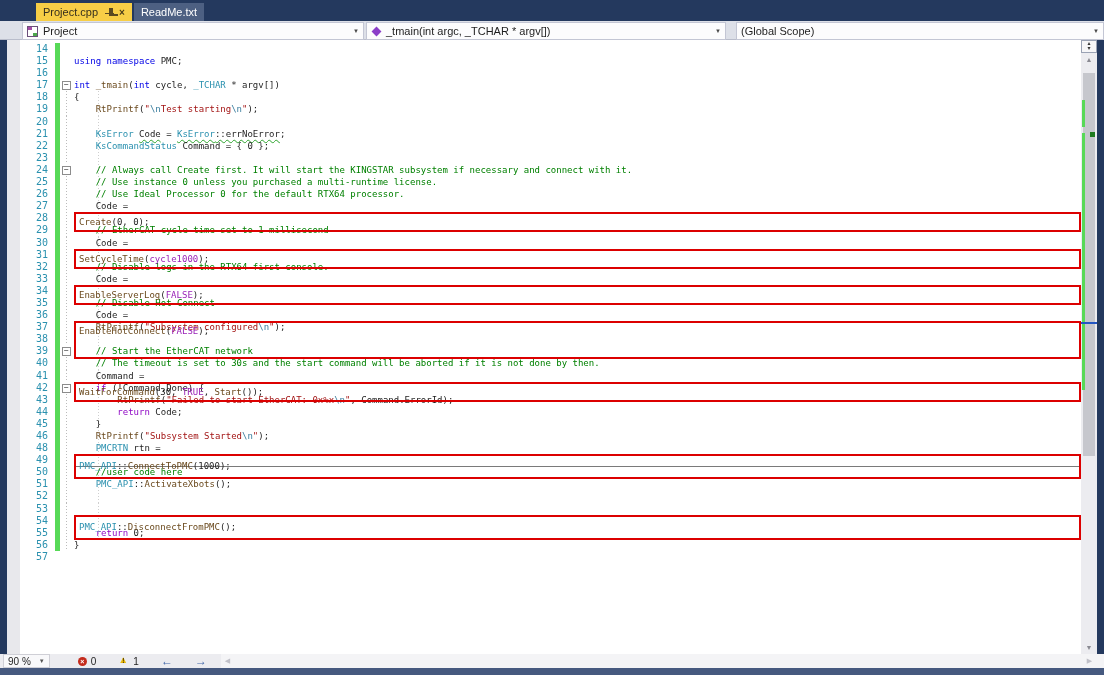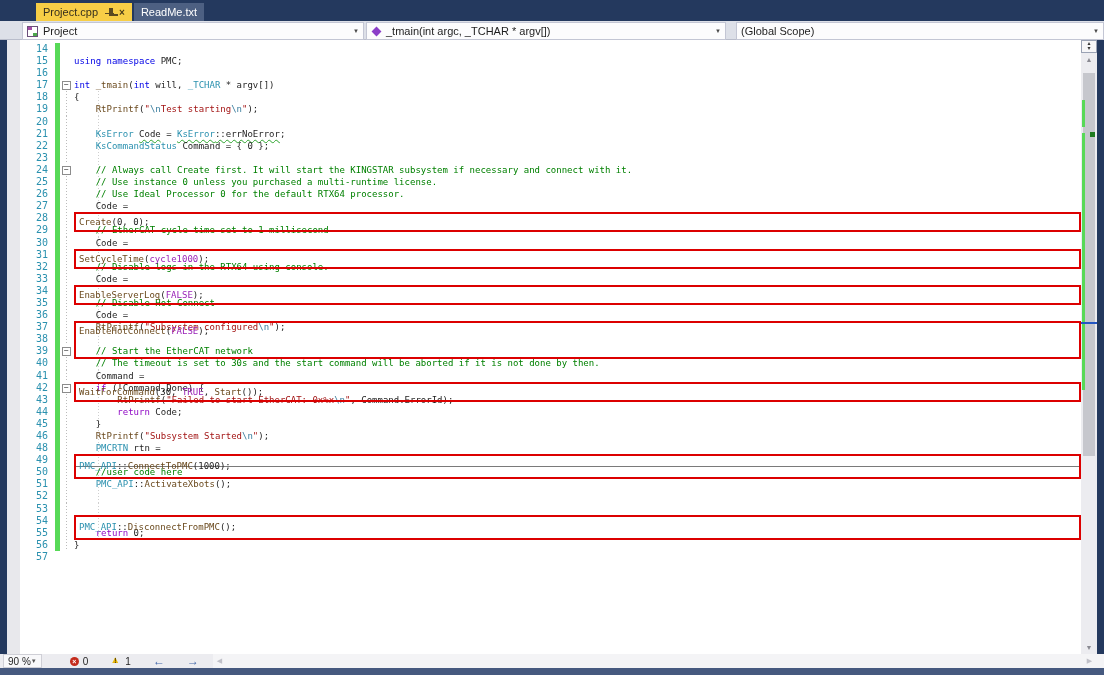--- a/index.html
+++ b/index.html
@@ -61,21 +61,21 @@
   .varrow{position:absolute;left:0;right:0;height:13px;color:#8A8A92;font-size:7px;text-align:center;line-height:13px;}
   .vup{top:13px;} .vdown{bottom:0;}
   .vthumb{position:absolute;left:2px;right:2px;top:33px;height:383px;background:#C6C7CD;}
   .gmark{position:absolute;left:1px;width:3px;background:#57D957;}
   .gm1{top:60px;height:27px;} .gm2{top:93px;height:257px;}
   .gsquare{position:absolute;right:2px;top:92px;width:5px;height:5px;background:#1F7A1F;}
   .bline{position:absolute;left:0;right:0;top:282px;height:2px;background:#2456C4;}
 
   
   .statusbar{position:absolute;left:0;right:0;bottom:7px;height:14px;background:#ECECF0;display:flex;align-items:center;font-size:10px;color:#1E1E1E;}
-  .zoomctl{display:flex;align-items:center;border:1px solid #CFCFD6;background:#F8F8FA;height:12px;margin-left:3px;padding:0 4px;gap:0;}
+  .zoomctl{display:flex;align-items:center;border:1px solid #CFCFD6;background:#F8F8FA;height:12px;margin-left:3px;padding:0 4px;gap:8px;}
   .zoomctl .caret{font-size:6px;color:#555;}
   .err-ico{width:9px;height:9px;border-radius:50%;background:#C42B1C;color:#fff;font-size:7px;line-height:9px;text-align:center;margin-left:28px;margin-right:4px;font-weight:bold;}
   .warn-ico{position:relative;width:11px;height:10px;margin-left:22px;margin-right:4px;}
   .warn-ico .tri{position:absolute;left:0;top:-2px;color:#E8B70A;font-size:10px;line-height:12px;}
   .warn-ico .ex{position:absolute;left:4px;top:1px;color:#5A4500;font-size:7px;font-weight:bold;}
   .navarrow{color:#4166A8;font-size:12px;font-weight:bold;margin-left:22px;line-height:12px;}
   .hscroll{flex:1;align-self:stretch;margin-left:14px;background:#F4F4F6;position:relative;}
   .hsarrow{position:absolute;top:0;bottom:0;width:13px;color:#C0C0C8;font-size:7px;line-height:14px;text-align:center;}
   .hsl{left:0;} .hsr{right:8px;}
   .bottomstrip{position:absolute;left:0;right:0;bottom:0;height:7px;background:#46597F;}
@@ -115,36 +115,36 @@
     </div>
   </div>
 
   <div class="main">
     <div class="editor">
       <div class="gutterstrip"></div>
       <div class="lines">
           <div class="row"><div class="num">14</div><div class="bar on"></div><div class="fold"></div><div class="code"></div></div>
           <div class="row"><div class="num">15</div><div class="bar on"></div><div class="fold"></div><div class="code"><span class="kw">using </span><span class="kw">namespace </span><span class="pl">PMC;</span></div></div>
           <div class="row"><div class="num">16</div><div class="bar on"></div><div class="fold"></div><div class="code"></div></div>
-          <div class="row"><div class="num">17</div><div class="bar on"></div><div class="fold"><div class="foldbox">−</div></div><div class="code"><span class="kw">int </span><span class="fn">_tmain</span><span class="pl">(</span><span class="kw">int</span><span class="pl"> will, </span><span class="type">_TCHAR</span><span class="pl"> * argv[])</span></div></div>
+          <div class="row"><div class="num">17</div><div class="bar on"></div><div class="fold"><div class="foldbox">−</div></div><div class="code"><span class="kw">int </span><span class="fn">_tmain</span><span class="pl">(</span><span class="kw">int</span><span class="pl"> cycle, </span><span class="type">_TCHAR</span><span class="pl"> * argv[])</span></div></div>
           <div class="row"><div class="num">18</div><div class="bar on"></div><div class="fold guide"></div><div class="code ig"><span class="pl">{</span></div></div>
           <div class="row"><div class="num">19</div><div class="bar on"></div><div class="fold guide"></div><div class="code ig"><span class="pl">    </span><span class="fn">RtPrintf</span><span class="pl">(</span><span class="str">"</span><span class="esc">\n</span><span class="str">Test starting</span><span class="esc">\n</span><span class="str">"</span><span class="pl">);</span></div></div>
           <div class="row"><div class="num">20</div><div class="bar on"></div><div class="fold guide"></div><div class="code ig"></div></div>
           <div class="row"><div class="num">21</div><div class="bar on"></div><div class="fold guide"></div><div class="code ig"><span class="pl">    </span><span class="type">KsError</span><span class="pl"> </span><span class="pl sq">Code</span><span class="pl"> = </span><span class="type sq">KsError</span><span class="pl sq">::errNoError</span><span class="pl">;</span></div></div>
           <div class="row"><div class="num">22</div><div class="bar on"></div><div class="fold guide"></div><div class="code ig"><span class="pl">    </span><span class="type">KsCommandStatus</span><span class="pl"> Command = { 0 };</span></div></div>
           <div class="row"><div class="num">23</div><div class="bar on"></div><div class="fold guide"></div><div class="code ig"></div></div>
           <div class="row"><div class="num">24</div><div class="bar on"></div><div class="fold"><div class="foldbox">−</div></div><div class="code ig"><span class="pl">    </span><span class="com">// Always call Create first. It will start the KINGSTAR subsystem if necessary and connect with it.</span></div></div>
           <div class="row"><div class="num">25</div><div class="bar on"></div><div class="fold guide"></div><div class="code ig"><span class="pl">    </span><span class="com">// Use instance 0 unless you purchased a multi-runtime license.</span></div></div>
           <div class="row"><div class="num">26</div><div class="bar on"></div><div class="fold guide"></div><div class="code ig"><span class="pl">    </span><span class="com">// Use Ideal Processor 0 for the default RTX64 processor.</span></div></div>
           <div class="row"><div class="num">27</div><div class="bar on"></div><div class="fold guide"></div><div class="code ig"><span class="pl">    Code = </span><div class="rb std"><span class="fn">Create</span><span class="pl">(0, 0);</span></div></div></div>
           <div class="row"><div class="num">28</div><div class="bar on"></div><div class="fold guide"></div><div class="code ig"></div></div>
           <div class="row"><div class="num">29</div><div class="bar on"></div><div class="fold guide"></div><div class="code ig"><span class="pl">    </span><span class="com">// EtherCAT cycle time set to 1 millisecond</span></div></div>
           <div class="row"><div class="num">30</div><div class="bar on"></div><div class="fold guide"></div><div class="code ig"><span class="pl">    Code = </span><div class="rb std"><span class="fn">SetCycleTime</span><span class="pl">(</span><span class="mac">cycle1000</span><span class="pl">);</span></div></div></div>
           <div class="row"><div class="num">31</div><div class="bar on"></div><div class="fold guide"></div><div class="code ig"></div></div>
-          <div class="row"><div class="num">32</div><div class="bar on"></div><div class="fold guide"></div><div class="code ig"><span class="pl">    </span><span class="com">// Disable logs in the RTX64 using console.</span></div></div>
+          <div class="row"><div class="num">32</div><div class="bar on"></div><div class="fold guide"></div><div class="code ig"><span class="pl">    </span><span class="com">// Disable logs in the RTX64 first console.</span></div></div>
           <div class="row"><div class="num">33</div><div class="bar on"></div><div class="fold guide"></div><div class="code ig"><span class="pl">    Code = </span><div class="rb std"><span class="fn">EnableServerLog</span><span class="pl">(</span><span class="mac">FALSE</span><span class="pl">);</span></div></div></div>
           <div class="row"><div class="num">34</div><div class="bar on"></div><div class="fold guide"></div><div class="code ig"></div></div>
           <div class="row"><div class="num">35</div><div class="bar on"></div><div class="fold guide"></div><div class="code ig"><span class="pl">    </span><span class="com">// Disable Hot Connect</span></div></div>
           <div class="row"><div class="num">36</div><div class="bar on"></div><div class="fold guide"></div><div class="code ig"><span class="pl">    Code = </span><div class="rb tall"><span class="fn">EnableHotConnect</span><span class="pl">(</span><span class="mac">FALSE</span><span class="pl">);</span></div></div></div>
           <div class="row"><div class="num">37</div><div class="bar on"></div><div class="fold guide"></div><div class="code ig"><span class="pl">    </span><span class="fn">RtPrintf</span><span class="pl">(</span><span class="str">"Subsystem configured</span><span class="esc">\n</span><span class="str">"</span><span class="pl">);</span></div></div>
           <div class="row"><div class="num">38</div><div class="bar on"></div><div class="fold guide"></div><div class="code ig"></div></div>
           <div class="row"><div class="num">39</div><div class="bar on"></div><div class="fold"><div class="foldbox">−</div></div><div class="code ig"><span class="pl">    </span><span class="com">// Start the EtherCAT network</span></div></div>
           <div class="row"><div class="num">40</div><div class="bar on"></div><div class="fold guide"></div><div class="code ig"><span class="pl">    </span><span class="com">// The timeout is set to 30s and the start command will be aborted if it is not done by then.</span></div></div>
           <div class="row"><div class="num">41</div><div class="bar on"></div><div class="fold guide"></div><div class="code ig"><span class="pl">    Command = </span><div class="rb std"><span class="fn">WaitForCommand</span><span class="pl">(30, </span><span class="mac">TRUE</span><span class="pl">, </span><span class="fn">Start</span><span class="pl">());</span></div></div></div>
           <div class="row"><div class="num">42</div><div class="bar on"></div><div class="fold"><div class="foldbox">−</div></div><div class="code ig"><span class="pl">    </span><span class="ctl">if</span><span class="pl"> (!Command.Done) {</span></div></div>

